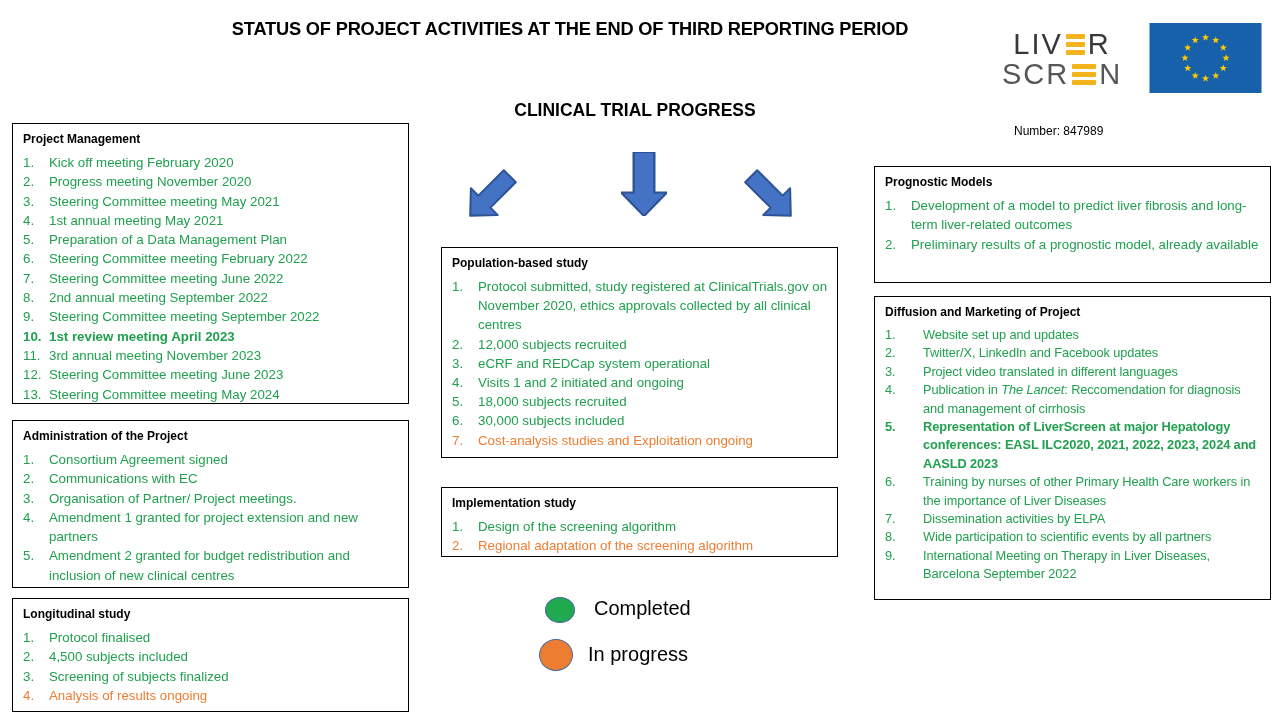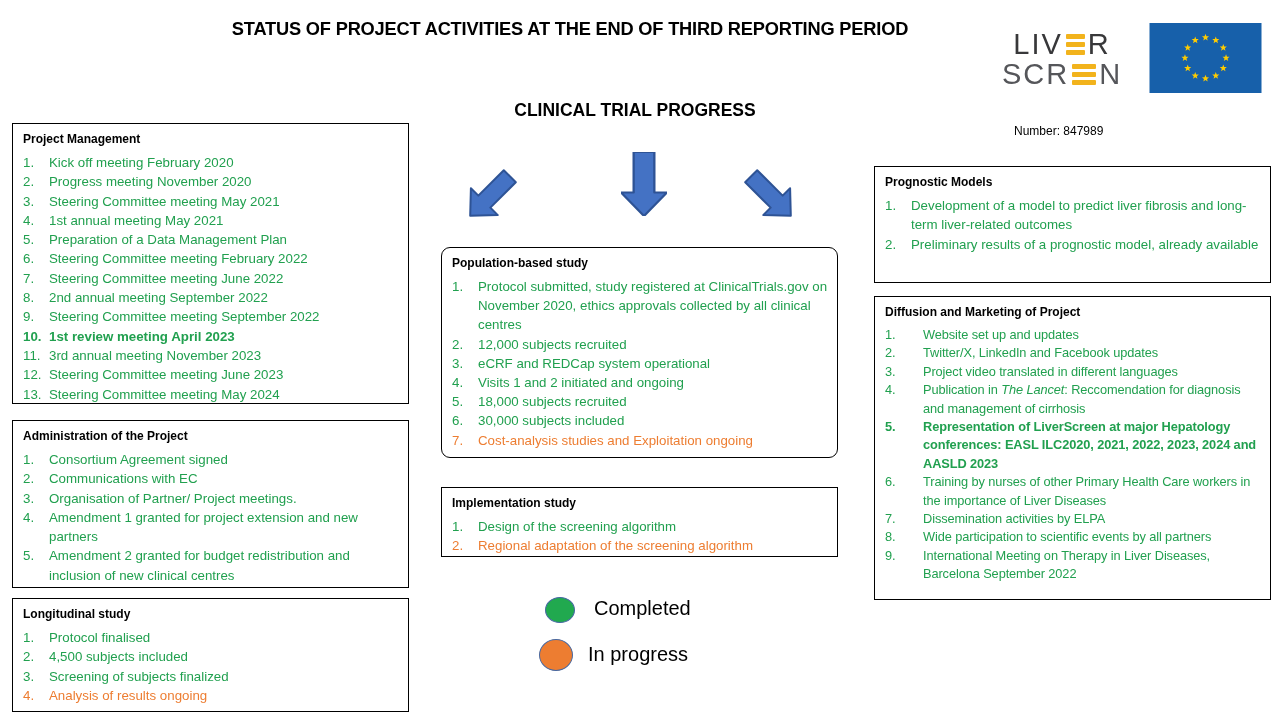--- a/index.html
+++ b/index.html
@@ -211,21 +211,21 @@
           <span class="num">3.</span>
           <span class="txt">Screening of subjects finalized</span>
         </div>
         <div class="li" style="color: rgb(237, 125, 49);">
           <span class="num">4.</span>
           <span class="txt">Analysis of results ongoing</span>
         </div>
       </div>
   </div>
 
-  <div class="box pop" style="left:441px;top:247px;width:397px;height:211px;border-radius:9px;">
+  <div class="box pop" style="left:441px;top:247px;width:397px;height:211px;">
     <div class="box-title">Population-based study</div>
     <div class="box-items">
         <div class="li" style="color: rgb(33, 160, 79);">
           <span class="num">1.</span>
           <span class="txt">Protocol submitted, study registered at ClinicalTrials.gov on November 2020, ethics approvals collected by all clinical centres</span>
         </div>
         <div class="li" style="color: rgb(33, 160, 79);">
           <span class="num">2.</span>
           <span class="txt">12,000 subjects recruited</span>
         </div>

